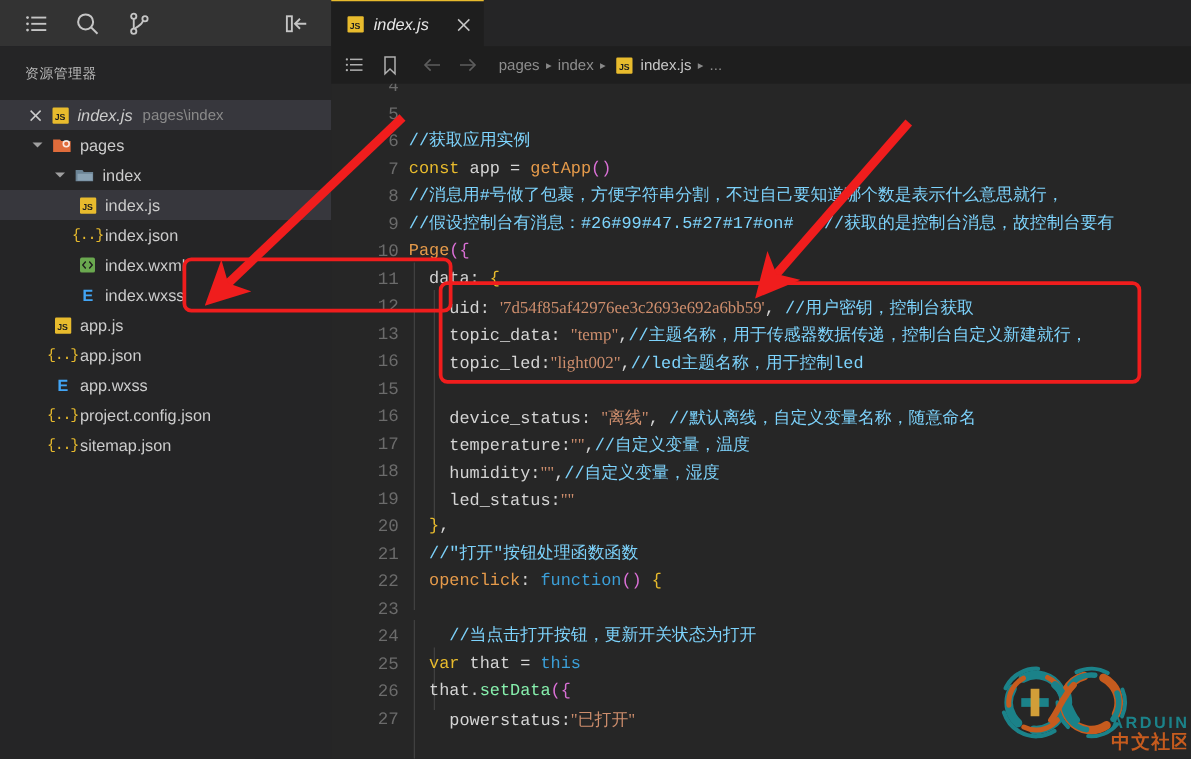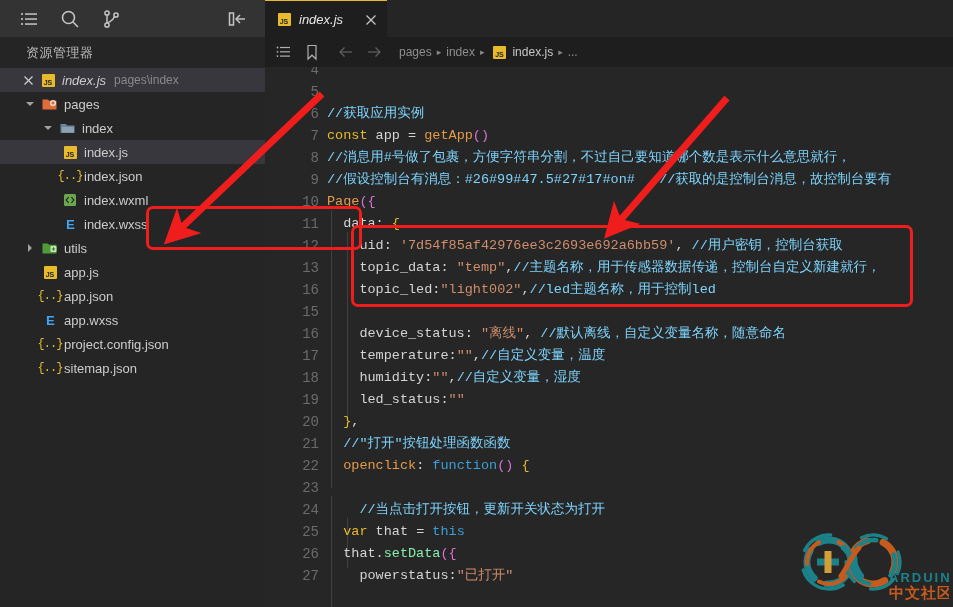--- a/index.html
+++ b/index.html
@@ -21,22 +21,22 @@
   .tb-icon svg { display:block; }
   .tb-right { position:absolute; right:17px; top:8px; width:22px; height:22px;
     display:flex; align-items:center; justify-content:center; cursor:pointer; }
 
   
   .sidebar {
     position:absolute; left:0; top:37px; width:265px; height:570px;
     background:#252526; color:#cccccc;
   }
   .sb-title {
-    height:31px; display:flex; align-items:center; padding-left:26px;
-    font-size:13px; color:#bbbbbb; letter-spacing:.5px;
+    height:43px; display:flex; align-items:center; padding-left:20px;
+    font-size:11px; color:#bbbbbb; letter-spacing:.5px;
   }
   .sb-section {
     height:24px; display:flex; align-items:center; padding-left:8px;
     background:#3c3c3c; font-size:12px; font-weight:bold; color:#cccccc;
     letter-spacing:.3px;
   }
   .twisty { width:16px; height:16px; display:flex; align-items:center; justify-content:center; flex:0 0 16px; }
   .twisty svg { display:block; }
 
   .sb-row {
@@ -105,21 +105,21 @@
 
   
   .iguide { position:absolute; width:1px; background:#404040; }
 
   
   .t-com  { color:#7dd3fc; }
   .t-key  { color:#e8bb2d; }
   .t-key2 { color:#3b9fd8; }
   .t-fn   { color:#86efac;margin-top:12px; }
   .t-fn2  { color:#e59a4a; }
-  .t-str  { color:#ce8e6d; }
+  .t-str  { color:#ce8e6d;font-family:Liberation Serif, serif; }
   .t-prop { color:#d4d4d4; }
   .t-plain{ color:#d4d4d4; }
   .t-punc { color:#d4d4d4; }
   .t-paren{ color:#da70d6; }
   .t-paren2{ color:#e8bb2d; }
 
   
   .annot { position:absolute; pointer-events:none; }
   .redbox {
     position:absolute; border:3px solid #f01d1d; border-radius:7px;
@@ -250,35 +250,20 @@
       <span class="fname">index.wxml</span>
     </div>
 
     <div class="sb-row" style="padding-left:62px;">
       <span class="fileicon">
           <span class="ic-css">Ǝ</span>
         </span>
       <span class="fname">index.wxss</span>
     </div>
 
-    <div class="sb-row" style="padding-left:22px;">
-      <span class="twisty">
-        <svg width="10" height="10" viewBox="0 0 10 10">
-            <path d="M3 1 L7 5 L3 9 Z" fill="#a0a0a0"></path>
-          </svg>
-      </span>
-      <span class="fileicon" style="margin-left:4px;">
-        <svg width="16" height="14" viewBox="0 0 16 14">
-          <path d="M0.5 2.5 L0.5 12.5 L14.5 12.5 L14.5 3.8 L7 3.8 L6 2.5 Z" fill="#4f9b3a"></path>
-          <rect x="8.5" y="5" width="6" height="6" rx="1" fill="#c9e6b8"></rect>
-          <path d="M11.5 6.3 L11.5 9.7 M9.8 8 L13.2 8" stroke="#3a7a29" stroke-width="1.1"></path>
-        </svg>
-      </span>
-      <span class="fname">utils</span>
-    </div>
 
     <div class="sb-row" style="padding-left:42px;">
       <span class="fileicon">
           <span class="ic-js">JS</span>
         </span>
       <span class="fname">app.js</span>
     </div>
 
     <div class="sb-row" style="padding-left:42px;">
       <span class="fileicon">

